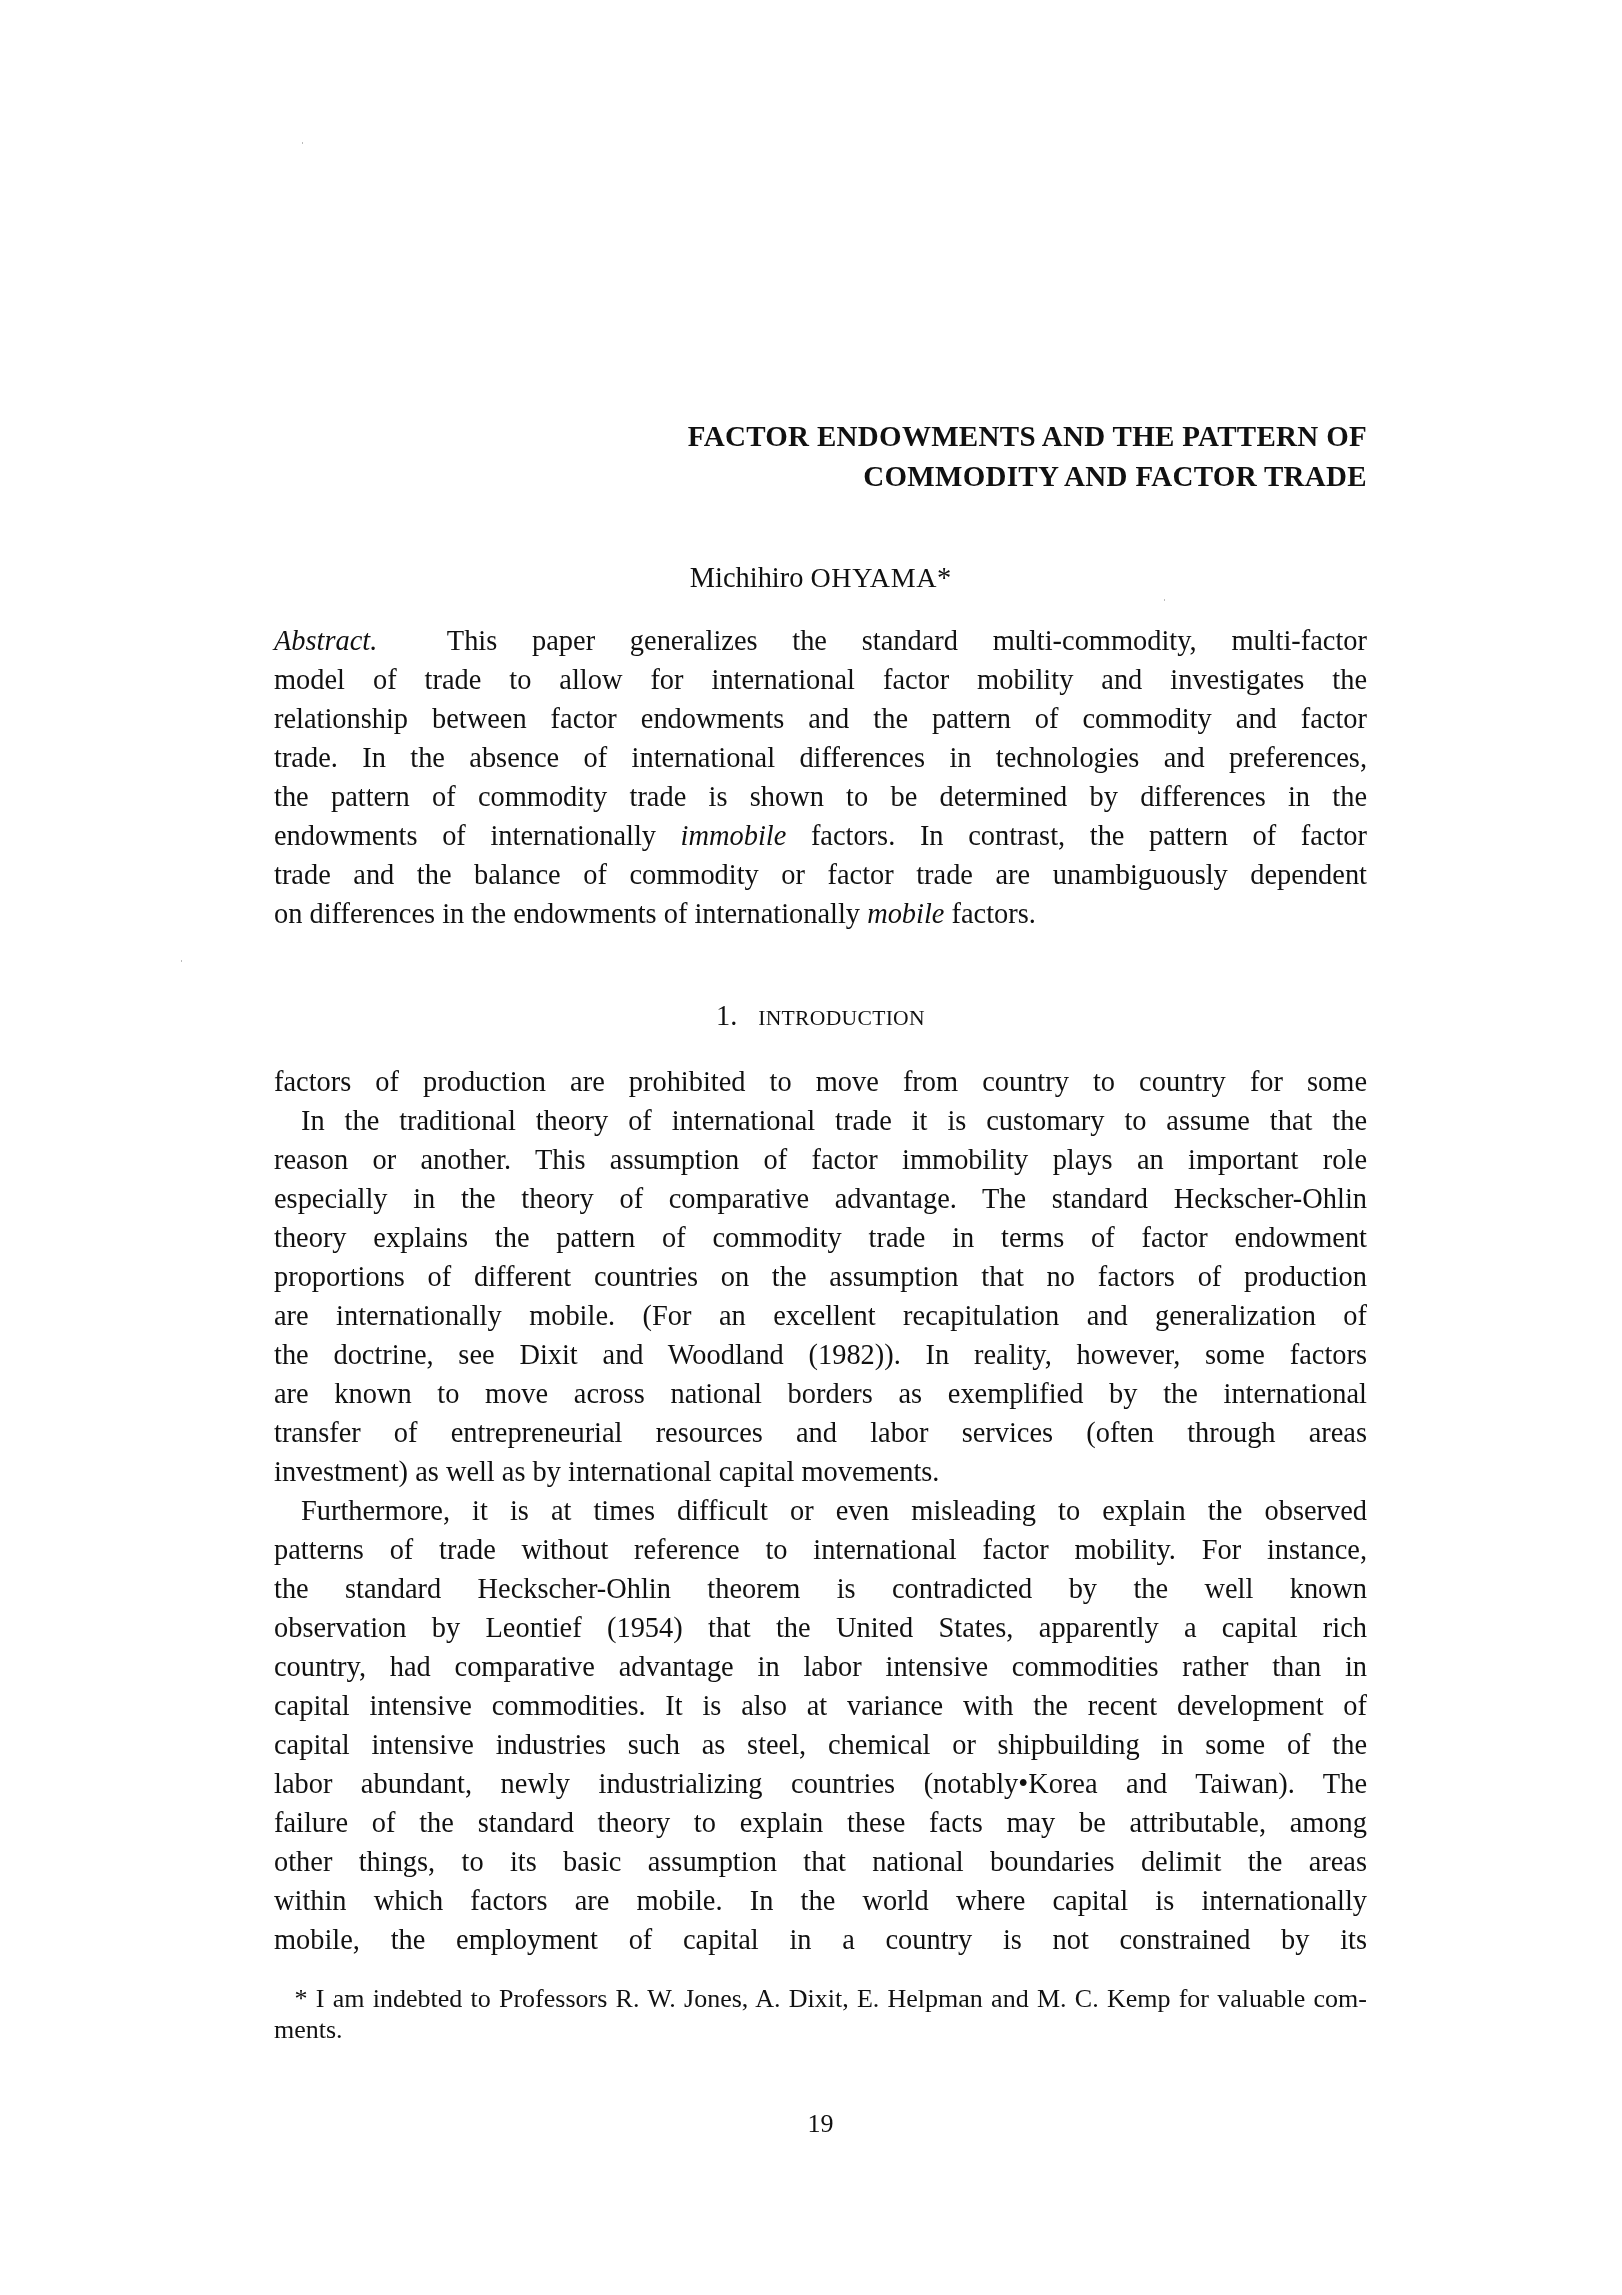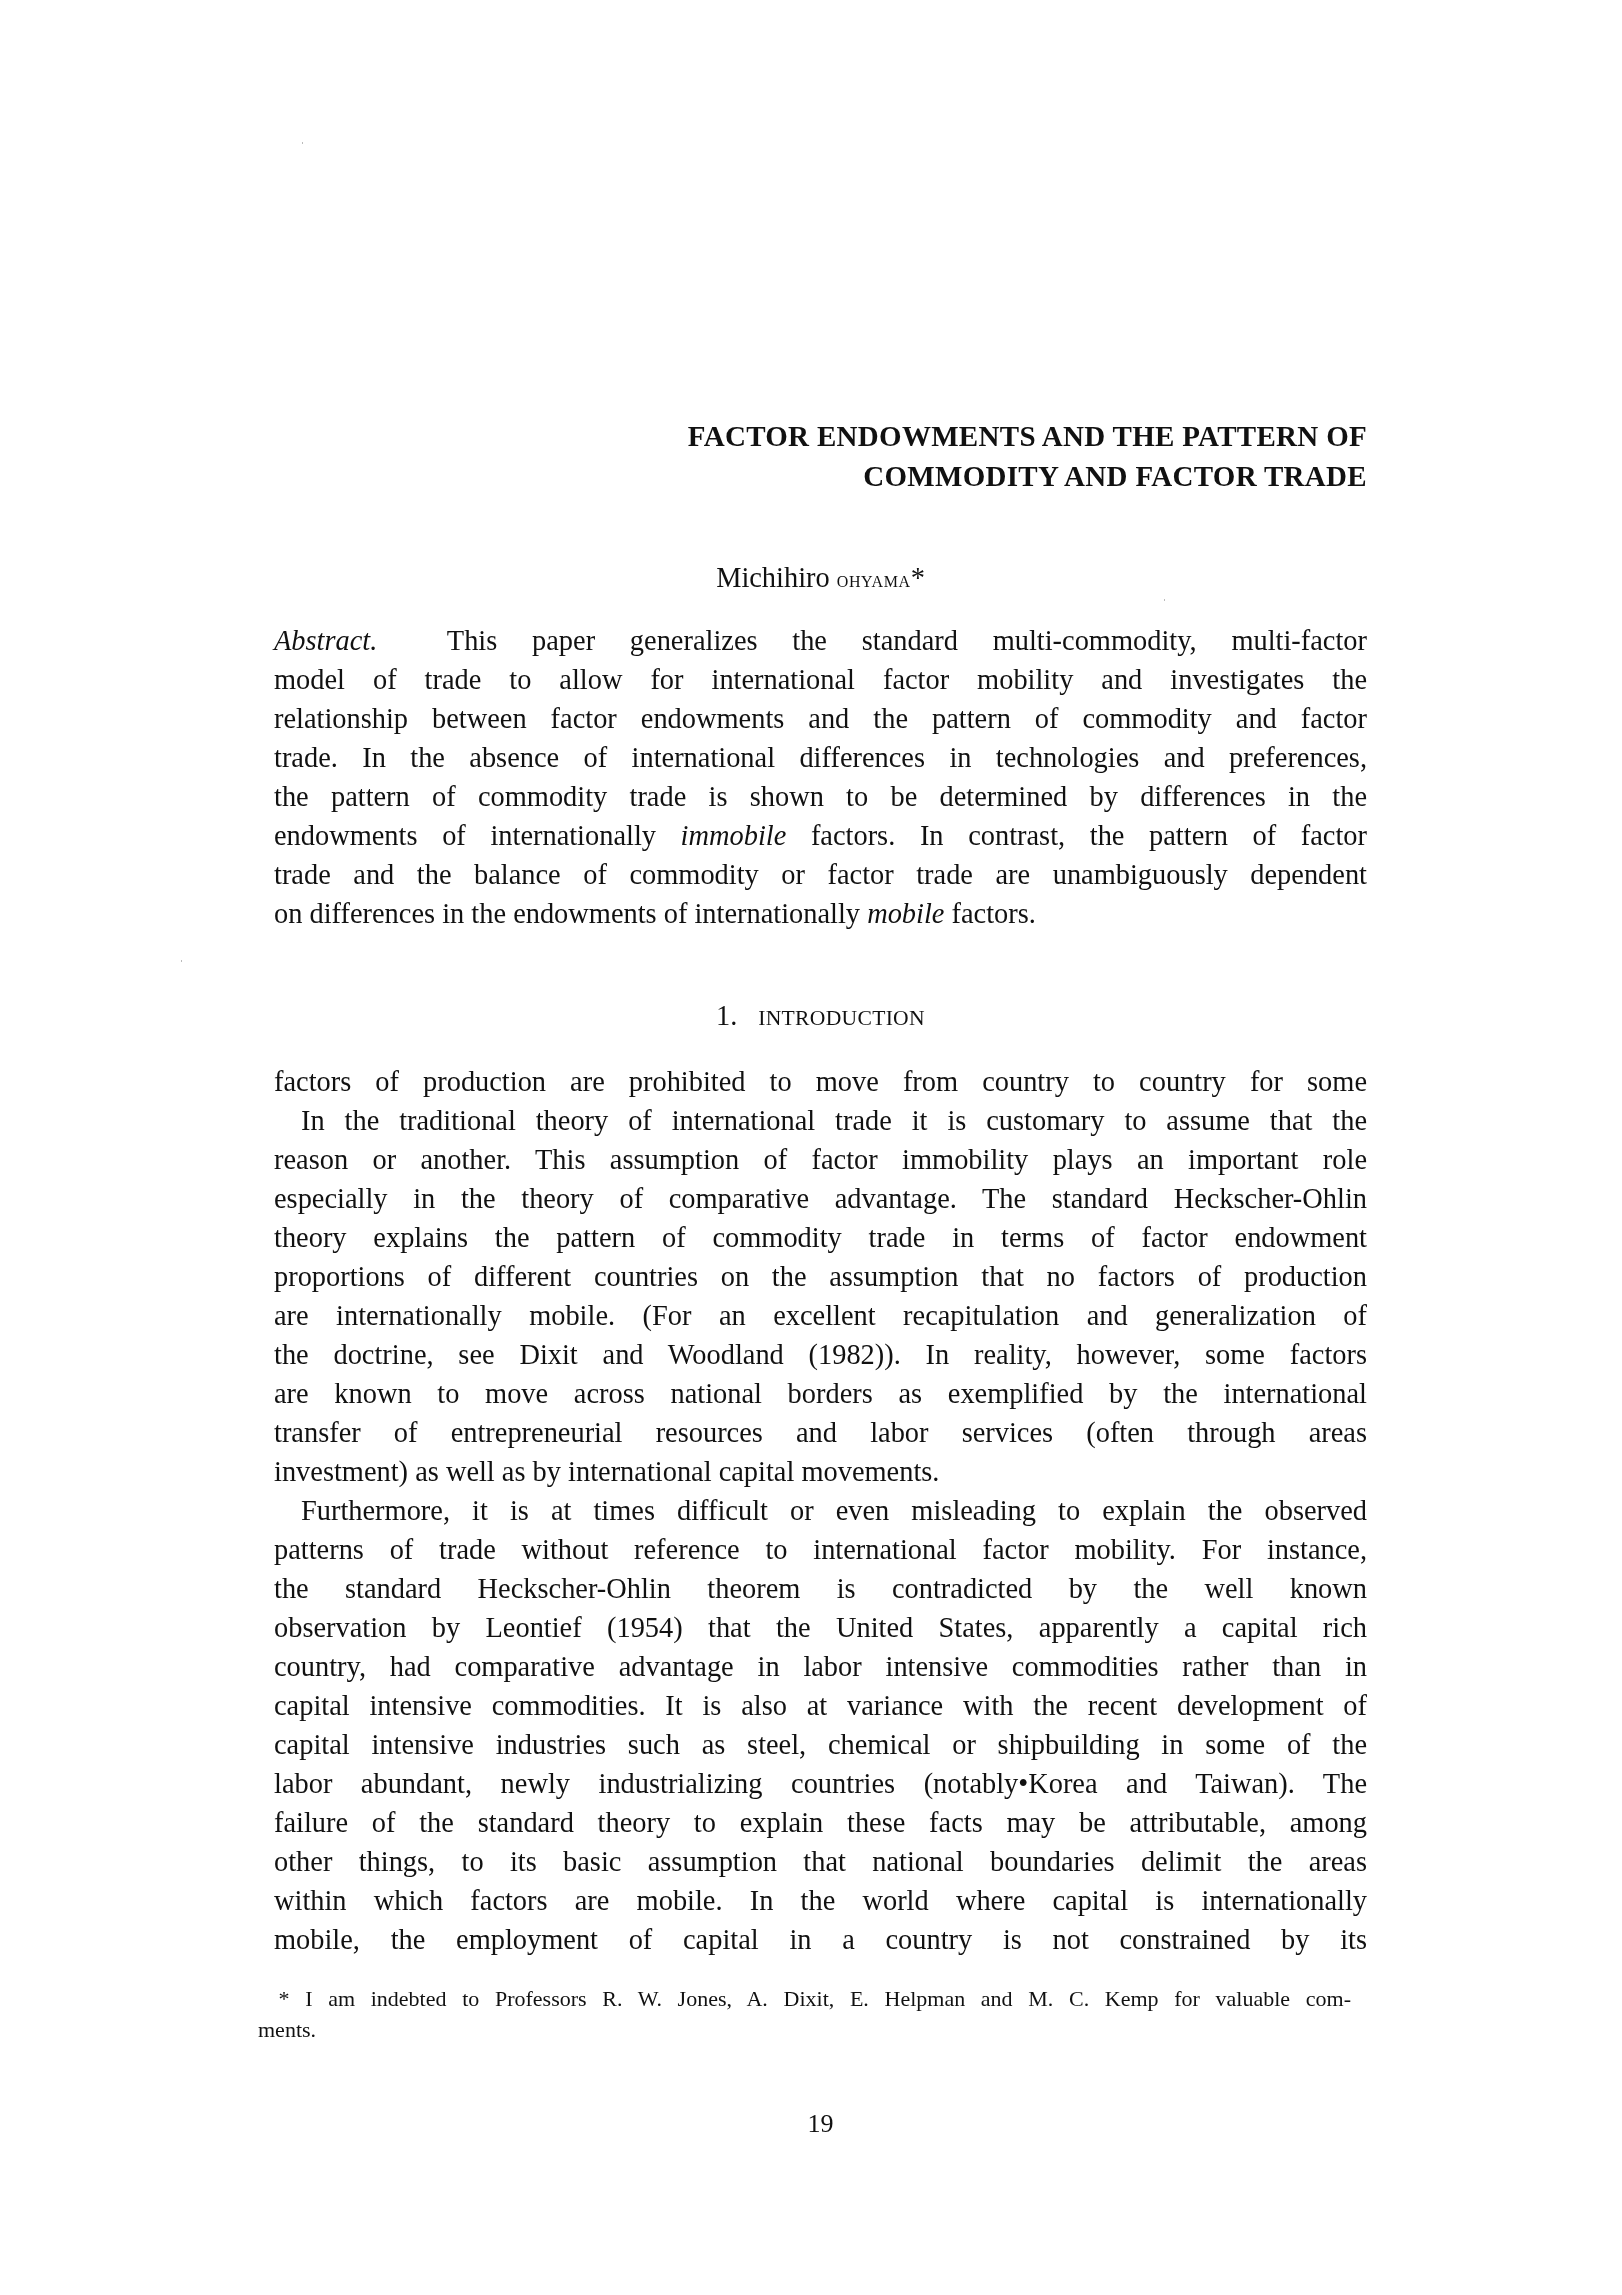--- a/index.html
+++ b/index.html
@@ -38,21 +38,21 @@
     .author {
       position: absolute;
       left: 274px;
       width: 1093px;
       top: 561px;
       text-align: center;
       font-size: 28.4px;
       line-height: 34px;
     }
     .author .sc {
-      font-size: 16px;
+      font-size: 28px;
       letter-spacing: 0.6px;
       margin-top: 24px;
     }
     .text-block {
       position: absolute;
       left: 274px;
       width: 1093px;
       font-size: 28.4px;
       line-height: 39px;
       text-align: justify;
@@ -80,24 +80,24 @@
       top: 999px;
       text-align: center;
       font-size: 28.4px;
       line-height: 34px;
     }
     .section-heading .num { margin-right: 13.7px; }
     .section-heading .sc { font-size: 21.6px; letter-spacing: 0.3px; }
     .intro { top: 1062px; }
     .footnote {
       position: absolute;
-      left: 258px;
+      left: 274px;
       width: 1093px;
       top: 1983px;
-      font-size: 22px;
+      font-size: 26px;
       line-height: 31px;
     }
     .footnote .line {
       display: block;
       white-space: nowrap;
       text-align: justify;
       text-align-last: justify;
     }
     .footnote .line.last { text-align-last: left; }
     .footnote .line.indent { padding-left: 20.5px; }

